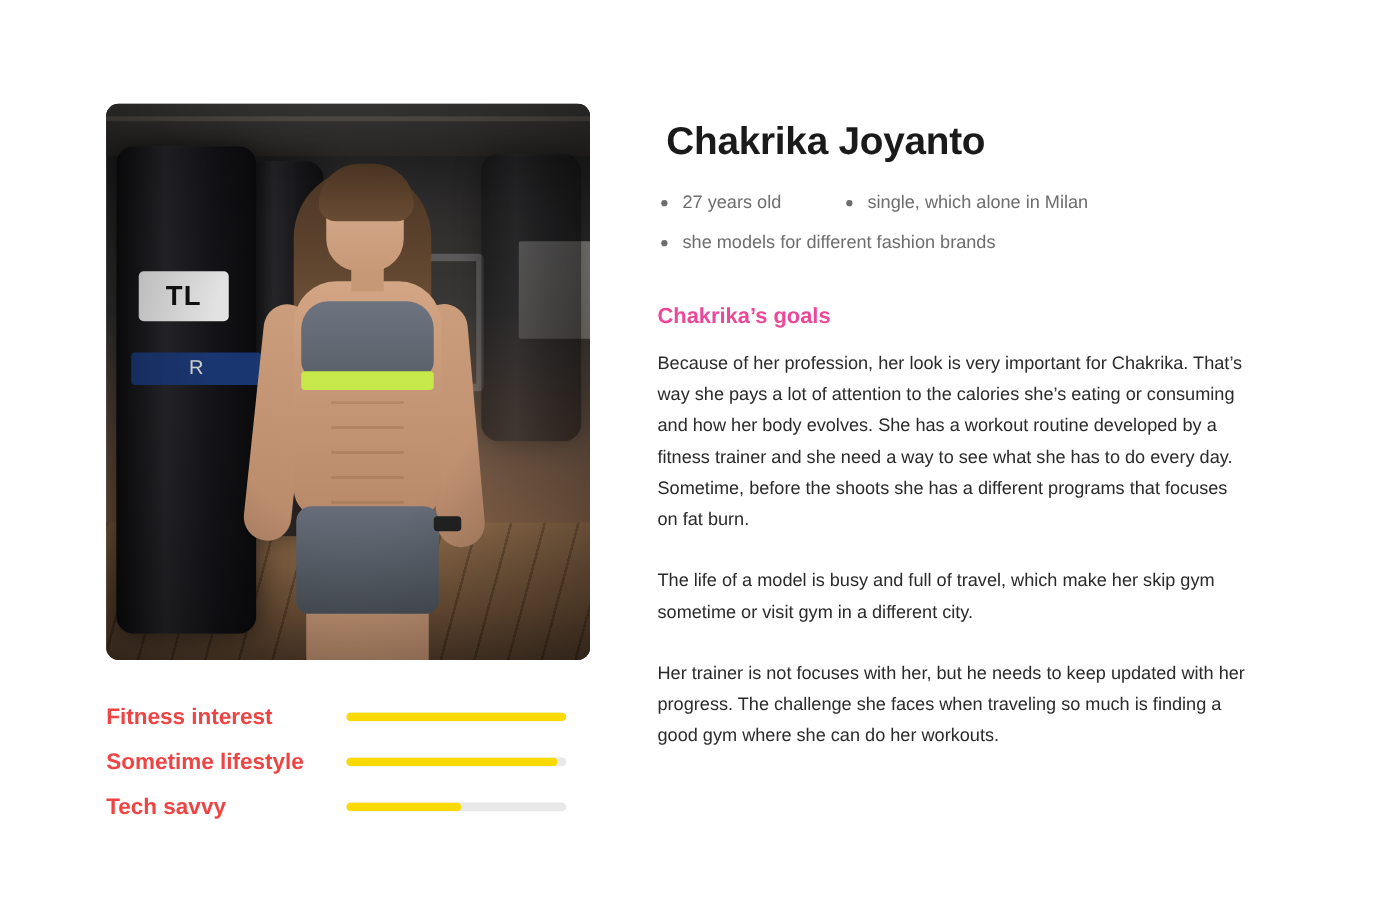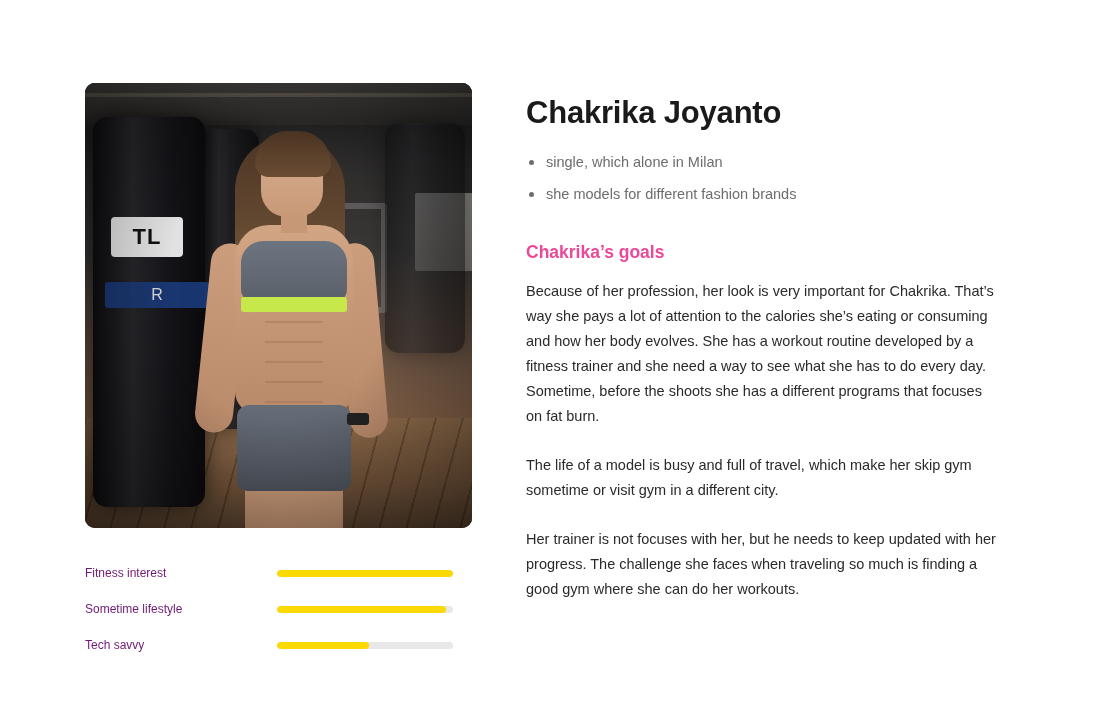--- a/index.html
+++ b/index.html
@@ -197,23 +197,24 @@
   .bars {
     margin-top: 27px;
   }
   .bar-row {
     display: flex;
     align-items: center;
     height: 36px;
   }
   .bar-label {
     width: 192px;
-    font-size: 12px;
-    color: #701a75;
+    font-size: 18px;
+    color: #ef4444;
     font-family: "Liberation Sans", sans-serif;
+    font-weight: bold;
   }
   .bar-track {
     width: 176px;
     height: 7px;
     background: #e8e8e8;
     border-radius: 4px;
     overflow: hidden;
   }
   .bar-fill {
     height: 100%;
@@ -227,21 +228,21 @@
     left: 526px;
     top: 96px;
     width: 470px;
   }
 
   .person-name {
     font-size: 31px;
     font-weight: bold;
     color: #1a1a1a;
     letter-spacing: -0.2px;
-    margin: 0 0 22px 0;
+    margin: 0 0 22px 7px;
     line-height: 1.1;
   }
 
   .facts {
     list-style: none;
     margin: 0 0 26px 0;
     padding: 0;
     display: flex;
     flex-wrap: wrap;
   }
@@ -344,20 +345,24 @@
       </div>
 
     </div>
   </div>
 
   <div class="right-col">
 
     <h1 class="person-name">Chakrika Joyanto</h1>
 
     <ul class="facts">
+      <li class="fact f0">
+        <span class="dot"></span>
+        <span>27 years old</span>
+      </li>
       <li class="fact f1">
         <span class="dot"></span>
         <span>single, which alone in Milan</span>
       </li>
       <li class="fact f2">
         <span class="dot"></span>
         <span>she models for different fashion brands</span>
       </li>
     </ul>
 

